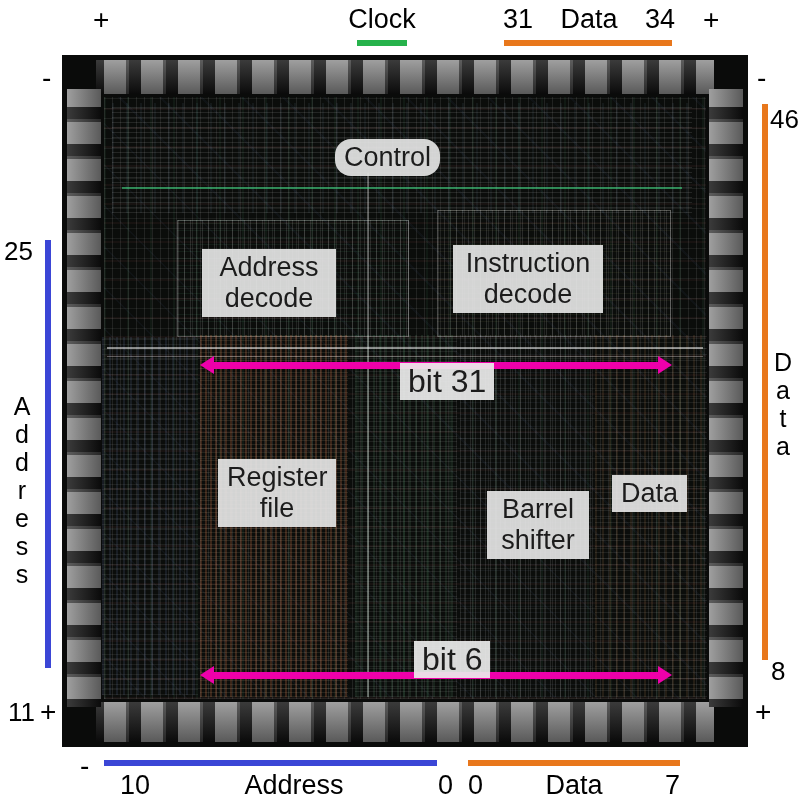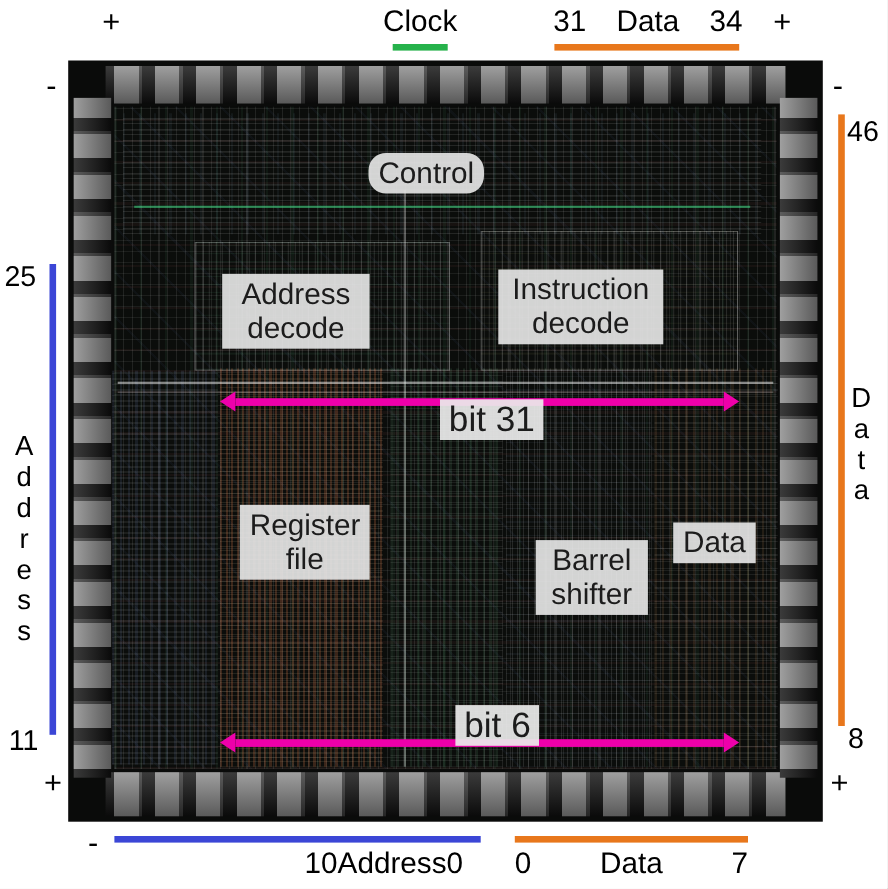--- a/index.html
+++ b/index.html
@@ -21,21 +21,21 @@
 
   
   .addr-vline { left:45px; top:240px; width:6px; height:428px; background:var(--address_bus,#3b46d6); }
   .vlabel { writing-mode:vertical-rl; text-orientation:upright; font-size:25px; letter-spacing:0px; line-height:1; color:#000; }
   .left-bus-label { left:9px; top:392px; }
   .right-bus-label { left:770px; top:348px; }
   .data-vline { left:762px; top:104px; width:6px; height:556px; background:var(--data_bus,#e8771c); }
 
   
   .addr-bar-bottom { left:104px; top:760px; width:333px; height:6px; background:var(--address_bus,#3b46d6); }
-  .addr-row-bottom { left:88px; top:770px; width:333px; display:flex; justify-content:flex-end; font-size:27px; }
+  .addr-row-bottom { left:120px; top:770px; width:333px; display:flex; justify-content:space-between; font-size:27px; }
   .data-bar-bottom { left:468px; top:760px; width:212px; height:6px; background:var(--data_bus,#e8771c); }
   .data-row-bottom { left:468px; top:770px; width:212px; display:flex; justify-content:space-between; font-size:27px; }
 
   
   .die {
     left:62px; top:55px; width:686px; height:692px;
     background:#0a0b0a; overflow:hidden;
   }
   .pads { position:absolute; }
   .pads-h {
@@ -164,21 +164,21 @@
     <span>Data</span>
     <span>34</span>
   </div>
   <div class="abs data-bar-top"></div>
   <span class="abs sign" style="left:703px; top:6px;">+</span>
 
   <span class="abs sign" style="left:42px; top:64px;">-</span>
   <span class="abs num" style="left:4px; top:238px;text-align:center;">25</span>
   <div class="abs addr-vline"></div>
   <span class="abs vlabel left-bus-label">Address</span>
-  <span class="abs num" style="left:8px; top:660px;">11</span>
+  <span class="abs num" style="left:8px; top:699px;">11</span>
   <span class="abs sign" style="left:40px; top:698px;">+</span>
 
   <span class="abs sign" style="left:757px; top:64px;">-</span>
   <span class="abs num" style="left:770px; top:106px;">46</span>
   <div class="abs data-vline"></div>
   <span class="abs vlabel right-bus-label">Data</span>
   <span class="abs num" style="left:771px; top:658px;">8</span>
   <span class="abs sign" style="left:755px; top:698px;">+</span>
 
   <span class="abs sign" style="left:80px; top:752px;">-</span>

